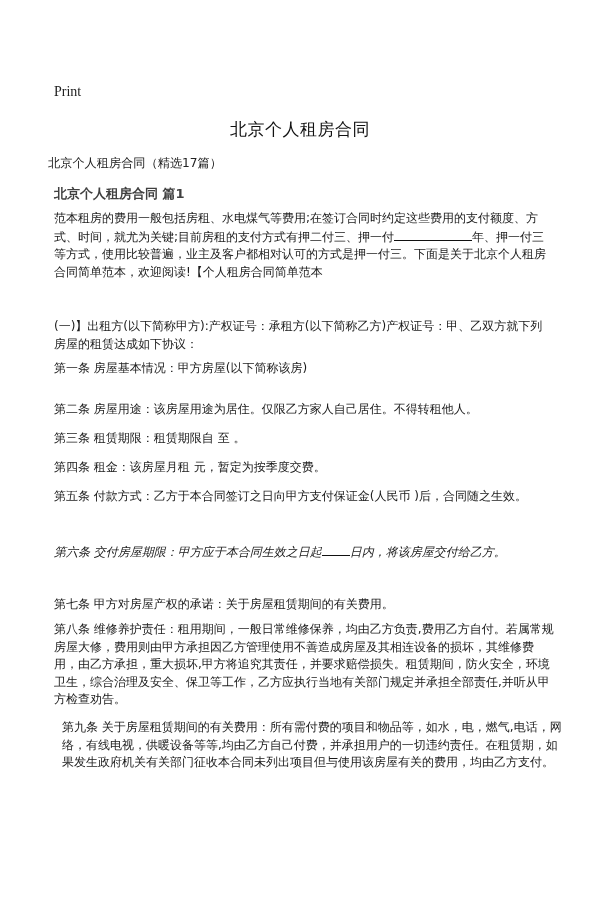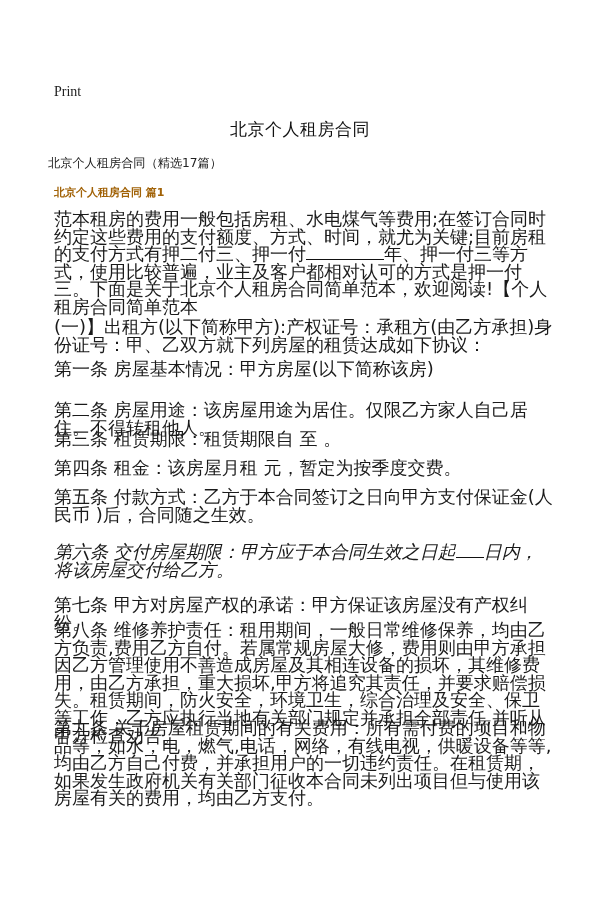--- a/index.html
+++ b/index.html
@@ -44,29 +44,29 @@
       position: absolute;
       left: 48px;
       top: 155px;
       font-size: 12.2px;
       color: #222;
     }
     .section-heading {
       position: absolute;
       left: 54px;
       top: 185px;
-      font-size: 11px;
+      font-size: 13px;
       font-weight: bold;
-      color: #a16207;
+      color: #404040;
     }
     .para {
       position: absolute;
       left: 54px;
       width: 500px;
-      font-size: 18px;
+      font-size: 12px;
       line-height: 17.6px;
       color: #1a1a1a;
       margin: 0;
       word-break: break-all;
     }
     .blank {
       display: inline-block;
       border-bottom: 1px solid #111;
       height: 12px;
       vertical-align: baseline;
@@ -80,33 +80,33 @@
   <div class="print-label">Print</div>
 
   <div class="doc-title">北京个人租房合同</div>
 
   <div class="subtitle">北京个人租房合同（精选17篇）</div>
 
   <div class="section-heading">北京个人租房合同 篇1</div>
 
   <p class="para" style="top:210px;"><span>范本租房的费用一般包括房租、水电煤气等费用;在签订合同时约定这些费用的支付额度、方式、时间，就尤为关键;目前房租的支付方式有押二付三、押一付</span><span class="blank" style="width:78px;"></span><span>年、押一付三等方式，使用比较普遍，业主及客户都相对认可的方式是押一付三。下面是关于北京个人租房合同简单范本，欢迎阅读!【个人租房合同简单范本</span></p>
 
-  <p class="para" style="top:318px;">(一)】出租方(以下简称甲方):产权证号：承租方(由乙方承担)身份证号：甲、乙双方就下列房屋的租赁达成如下协议：</p>
+  <p class="para" style="top:318px;">(一)】出租方(以下简称甲方):产权证号：承租方(以下简称乙方)产权证号：甲、乙双方就下列房屋的租赁达成如下协议：</p>
 
   <p class="para" style="top:360px;">第一条 房屋基本情况：甲方房屋(以下简称该房)</p>
 
   <p class="para" style="top:401px;">第二条 房屋用途：该房屋用途为居住。仅限乙方家人自己居住。不得转租他人。</p>
 
   <p class="para" style="top:430px;">第三条 租赁期限：租赁期限自 至 。</p>
 
   <p class="para" style="top:459px;">第四条 租金：该房屋月租 元，暂定为按季度交费。</p>
 
   <p class="para" style="top:488px;">第五条 付款方式：乙方于本合同签订之日向甲方支付保证金(人民币 )后，合同随之生效。</p>
 
   <p class="para" style="top:543px;font-style:italic;"><span>第六条 交付房屋期限：甲方应于本合同生效之日起</span><span class="blank" style="width:28px;"></span><span>日内，将该房屋交付给乙方。</span></p>
 
-  <p class="para" style="top:596px;">第七条 甲方对房屋产权的承诺：甲方保证该房屋没有产权纠纷。</p>
+  <p class="para" style="top:596px;">第七条 甲方对房屋产权的承诺：关于房屋租赁期间的有关费用。</p>
 
   <p class="para" style="top:621px;">第八条 维修养护责任：租用期间，一般日常维修保养，均由乙方负责,费用乙方自付。若属常规房屋大修，费用则由甲方承担因乙方管理使用不善造成房屋及其相连设备的损坏，其维修费用，由乙方承担，重大损坏,甲方将追究其责任，并要求赔偿损失。租赁期间，防火安全，环境卫生，综合治理及安全、保卫等工作，乙方应执行当地有关部门规定并承担全部责任,并听从甲方检查劝告。</p>
 
-  <p class="para" style="top:719px;">第九条 关于房屋租赁期间的有关费用：所有需付费的项目和物品等，如水，电，燃气,电话，网络，有线电视，供暖设备等等,均由乙方自己付费，并承担用户的一切违约责任。在租赁期，如果发生政府机关有关部门征收本合同未列出项目但与使用该房屋有关的费用，均由乙方支付。</p>
+  <p class="para" style="top:719px;margin-left:8px;">第九条 关于房屋租赁期间的有关费用：所有需付费的项目和物品等，如水，电，燃气,电话，网络，有线电视，供暖设备等等,均由乙方自己付费，并承担用户的一切违约责任。在租赁期，如果发生政府机关有关部门征收本合同未列出项目但与使用该房屋有关的费用，均由乙方支付。</p>
 
 </div>
 
 </body></html>

